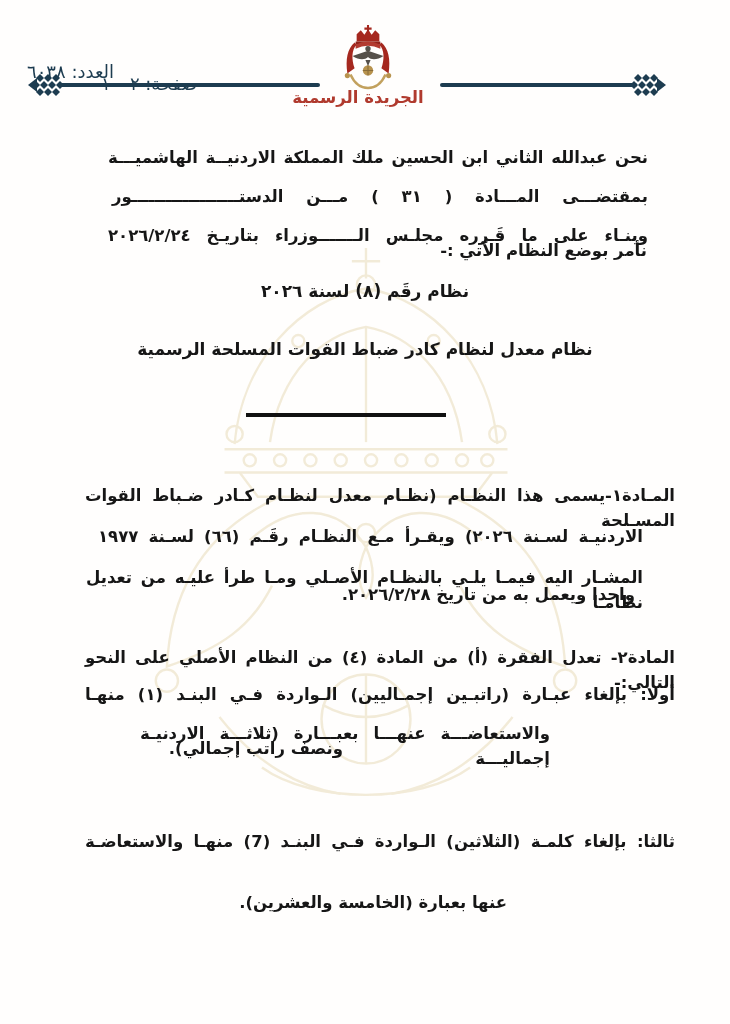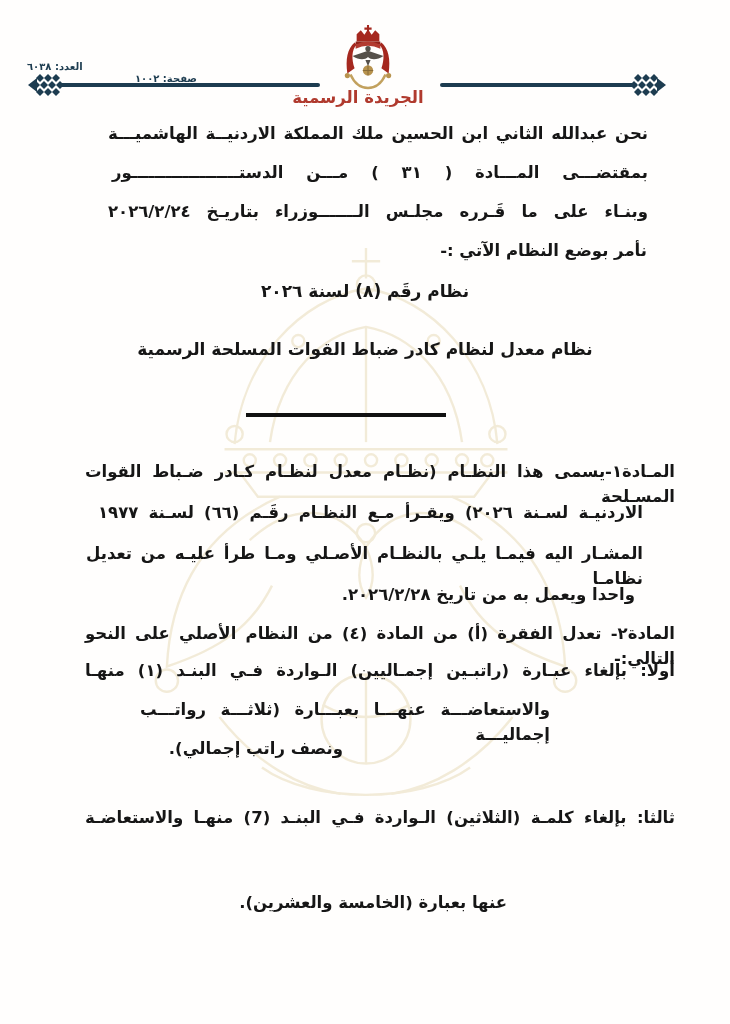--- a/index.html
+++ b/index.html
@@ -2,31 +2,31 @@
 <html lang="ar" dir="rtl"><head>
 <meta charset="utf-8">
 <style>
   html,body{margin:0;padding:0;background:#e8e8e8;}
   .page{
     position:relative;width:730px;height:1024px;background:#fffefd;
     font-family:"DejaVu Sans",sans-serif;direction:rtl;overflow:hidden;
     margin:0 auto;
   }
   
-  .hdr-label{position:absolute;font-size:10px;font-weight:bold;color:#1d3c50;white-space:nowrap;}
+  .hdr-label{position:absolute;font-size:18px;font-weight:normal;color:#1d3c50;white-space:nowrap;}
   .hdr-rule{position:absolute;height:4px;background:#1d3c50;border-radius:2px;}
   .ornament{position:absolute;width:38px;height:30px;}
   .crest{position:absolute;left:336px;top:24px;width:64px;height:66px;}
   .gazette-title{position:absolute;top:88px;left:278px;width:160px;text-align:center;
     font-size:16.5px;font-weight:bold;color:#b03a2e;}
   
   .watermark{position:absolute;left:128px;top:242px;width:476px;height:566px;opacity:.55;}
   
   .bline{position:absolute;font-weight:bold;color:#161616;font-size:16.5px;line-height:25px;}
-  .j{text-align:justify;text-align-last:justify;}
+  .j{text-align:justify;text-align-last:justify;margin-top:24px;}
   .r{text-align:right;white-space:nowrap;}
   .c{left:60px;right:60px;text-align:center;white-space:nowrap;}
   .sep{position:absolute;top:413px;left:246px;width:200px;height:3.5px;background:#111;}
 </style>
 </head>
 <body>
 
 <div class="page">
 
   <div class="hdr-label" style="top:61px;left:27px;direction:rtl;">العدد: ٦٠٣٨</div>
@@ -147,18 +147,18 @@
   <div class="bline c" style="top:337px;font-size:17px;">نظام معدل لنظام كادر ضباط القوات المسلحة الرسمية</div>
 
   <div class="sep"></div>
 
   <div class="bline j" style="top:459px;right:55px;left:85px;">المـادة١-يسمى هذا النظـام (نظـام معدل لنظـام كـادر ضـباط القوات المسـلحة</div>
   <div class="bline j" style="top:500px;right:87px;left:98px;">الاردنيـة لسـنة ٢٠٢٦) ويقـرأ مـع النظـام رقَـم (٦٦) لسـنة ١٩٧٧</div>
   <div class="bline j" style="top:541px;right:87px;left:86px;">المشـار اليه فيمـا يلـي بالنظـام الأصـلي ومـا طرأ عليـه من تعديل نظامـا</div>
   <div class="bline r" style="top:582px;right:95px;">واحدا ويعمل به من تاريخ ٢٠٢٦/٢/٢٨.</div>
   <div class="bline j" style="top:621px;right:55px;left:85px;">المادة٢- تعدل الفقرة (أ) من المادة (٤) من النظام الأصلي على النحو التالي:-</div>
   <div class="bline j" style="top:658px;right:55px;left:85px;">أولا: بإلغاء عبـارة (راتبـين  إجمـاليين) الـواردة فـي البنـد (١) منهـا</div>
-  <div class="bline j" style="top:697px;right:180px;left:140px;">والاستعاضـــة عنهـــا بعبـــارة (ثلاثـــة رواتـــب إجماليـــة</div>
+  <div class="bline j" style="top:697px;right:180px;left:140px;">والاستعاضـــة عنهـــا بعبـــارة (ثلاثـــة الاردنيـة إجماليـــة</div>
   <div class="bline r" style="top:736px;right:387px;">ونصف راتب إجمالي).</div>
   <div class="bline j" style="top:805px;right:55px;left:85px;">ثالثا: بإلغاء كلمـة (الثلاثين) الـواردة فـي البنـد (7) منهـا والاستعاضـة</div>
   <div class="bline r" style="top:849px;right:223px;margin-top:41px;">عنها بعبارة (الخامسة والعشرين).</div>
 
 </div>
 
 </body></html>

